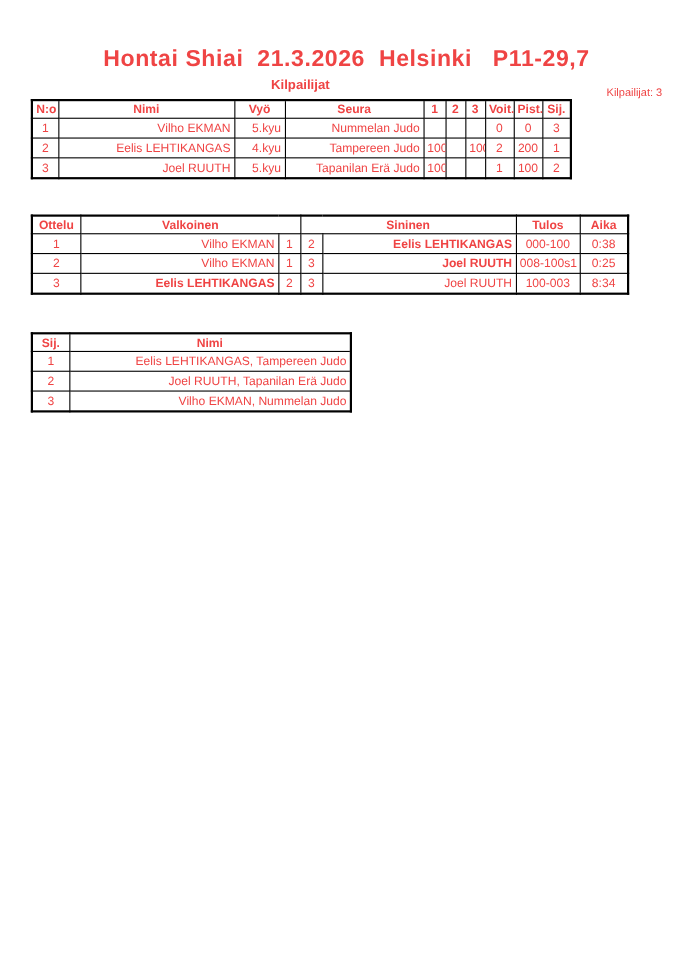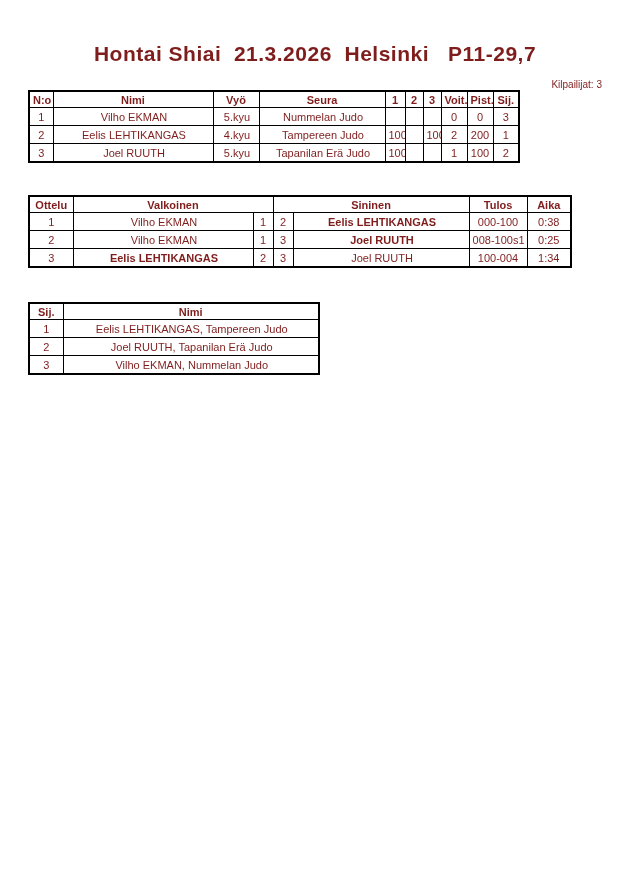--- a/index.html
+++ b/index.html
@@ -1,21 +1,21 @@
 <!DOCTYPE html>
 <html><head>
 <meta charset="utf-8">
 <style>
   html,body{margin:0;padding:0;background:#fff;}
   .page{
     position:relative;
     width:630px;height:798px;
     background:#ffffff;
     font-family:"Liberation Sans",sans-serif;
-    color:#7f1d1d;
+    color:#ef4444;
     overflow:hidden;
   }
   .title{
     position:absolute;top:42px;left:0;right:0;
     text-align:center;
     font-size:21px;font-weight:bold;
     white-space:pre;
     letter-spacing:0.5px;
   }
   .section-heading{
@@ -46,30 +46,31 @@
     white-space:nowrap;
   }
   th{height:15px;font-weight:bold;text-align:center;}
   td{height:17px;}
 
   .t-kilpailijat{top:90px;left:28px;width:490px;}
   .t-ottelut{top:195px;left:28px;width:542px;}
   .t-tulokset{top:302px;left:28px;width:290px;}
 
   td.c{text-align:center;}
-  td.l{text-align:center;padding-left:5px;}
+  td.l{text-align:right;padding-left:5px;}
   .b{font-weight:bold;}
 </style>
 </head>
 <body>
 
 <div class="page">
 
   <div class="title">Hontai Shiai  21.3.2026  Helsinki   P11-29,7</div>
 
+  <div class="section-heading heading-kilpailijat">Kilpailijat</div>
   <div class="count-label">Kilpailijat: 3</div>
 
   <table class="t-kilpailijat">
     <colgroup>
       <col style="width:24px">
         <col style="width:160px">
         <col style="width:46px">
         <col style="width:126px">
       <col style="width:20px">
         <col style="width:18px">
@@ -170,22 +171,22 @@
         <td class="l b">Joel RUUTH</td>
         <td class="c">008-100s1</td>
         <td class="c">0:25</td>
       </tr>
       <tr>
         <td class="c">3</td>
         <td class="l b">Eelis LEHTIKANGAS</td>
         <td class="c">2</td>
         <td class="c">3</td>
         <td class="l">Joel RUUTH</td>
-        <td class="c">100-004</td>
-        <td class="c">1:34</td>
+        <td class="c">100-003</td>
+        <td class="c">8:34</td>
       </tr>
     </tbody>
   </table>
 
 
   <table class="t-tulokset">
     <colgroup>
       <col style="width:34px">
         <col style="width:256px">
     </colgroup>

